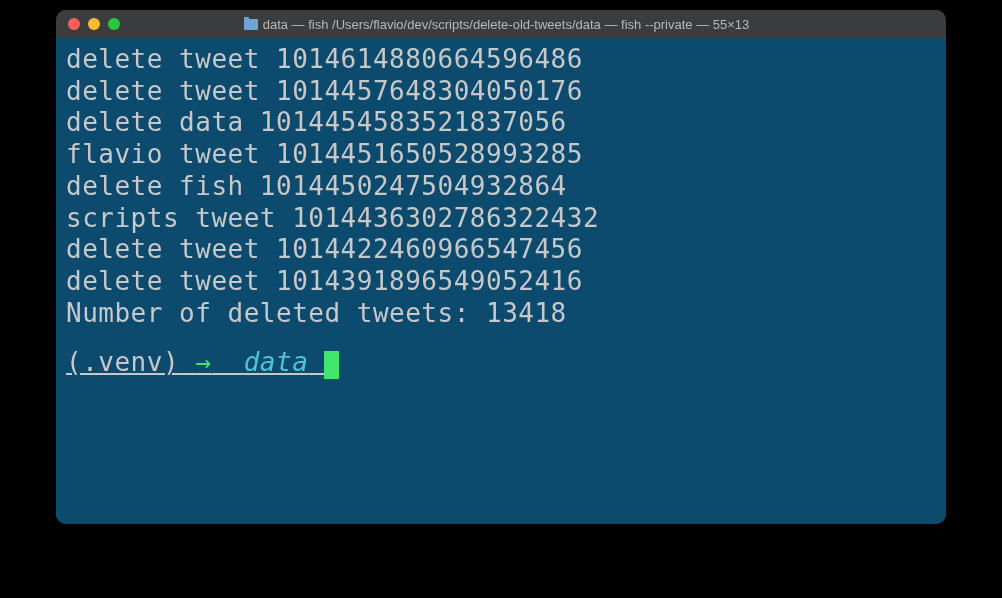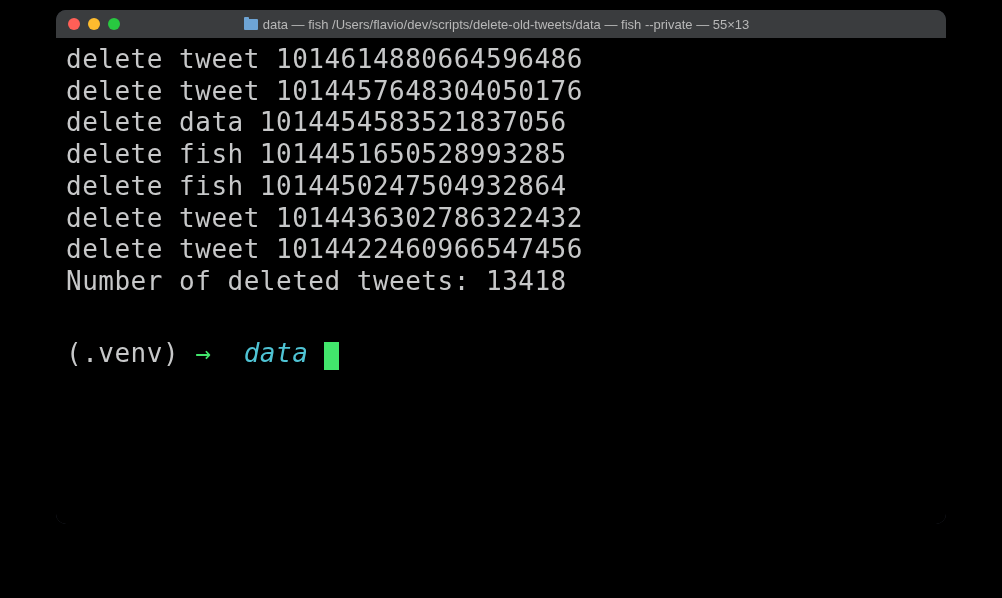--- a/index.html
+++ b/index.html
@@ -69,33 +69,34 @@
       position: absolute;
       top: -2px;
       left: 0;
       width: 5px;
       height: 3px;
       background: #6ea4d4;
       border-radius: 1px 1px 0 0;
     }
     .terminal-body {
       padding: 6px 10px 20px 10px;
-      background: #000000;
+      background: #0c4a6e;
       font-size: 26px;
       line-height: 1.22;
       color: #c7c8c9;
       min-height: 460px;
       letter-spacing: 0.5px;
     }
     .output-line {
       white-space: pre;
     }
     .prompt-line {
-      margin-top: 40px;
+      margin-top: 18px;
       white-space: pre;
+      text-decoration: underline;
     }
     .venv { color: #c7c8c9; }
     .arrow { color: #42e66c; }
     .dir { color: #4fc3d4; font-style: italic; }
     .cursor {
       display: inline-block;
       width: 15px;
       height: 28px;
       background: #42e66c;
       vertical-align: text-bottom;
@@ -114,20 +115,21 @@
     </div>
     <div class="title-text">
       <span class="folder-icon"></span>
       <span>data — fish /Users/flavio/dev/scripts/delete-old-tweets/data — fish --private — 55×13</span>
     </div>
   </div>
   <div class="terminal-body">
     <div class="output-line">delete tweet 1014614880664596486</div>
     <div class="output-line">delete tweet 1014457648304050176</div>
     <div class="output-line">delete data 1014454583521837056</div>
-    <div class="output-line">delete fish 1014451650528993285</div>
+    <div class="output-line">flavio tweet 1014451650528993285</div>
     <div class="output-line">delete fish 1014450247504932864</div>
-    <div class="output-line">delete tweet 1014436302786322432</div>
+    <div class="output-line">scripts tweet 1014436302786322432</div>
     <div class="output-line">delete tweet 1014422460966547456</div>
+    <div class="output-line">delete tweet 1014391896549052416</div>
     <div class="output-line">Number of deleted tweets: 13418</div>
     <div class="prompt-line"><span class="venv">(.venv)</span> <span class="arrow">→</span>  <span class="dir">data</span> <span class="cursor"></span></div>
   </div>
 </div>
 
 </body></html>

